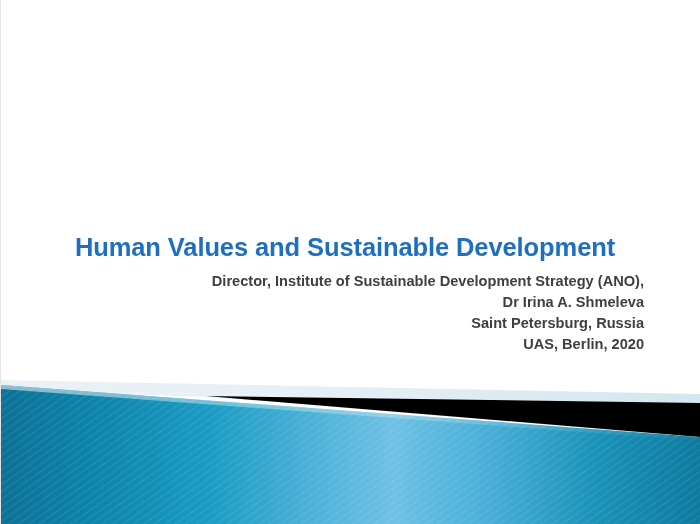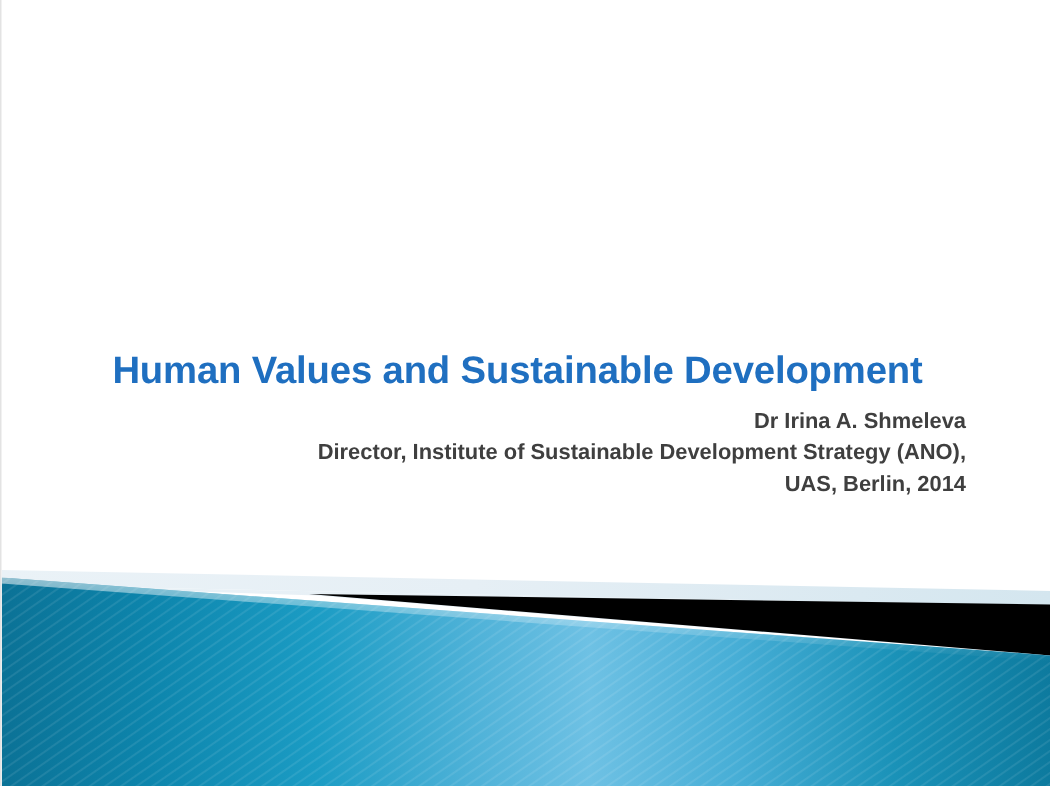--- a/index.html
+++ b/index.html
@@ -68,23 +68,24 @@
 </head>
 <body>
 
 <div id="slide">
 
   <div id="text-block">
 
     <div id="slide-title">Human Values and Sustainable Development</div>
 
     <div id="subtitle-block">
+      <span class="subtitle-line">Director, Institute of Sustainable Development Strategy (ANO),</span>
       <span class="subtitle-line">Dr Irina A. Shmeleva</span>
-      <span class="subtitle-line">Director, Institute of Sustainable Development Strategy (ANO),</span>
-      <span class="subtitle-line">UAS, Berlin, 2014</span>
+      <span class="subtitle-line">Saint Petersburg, Russia</span>
+      <span class="subtitle-line">UAS, Berlin, 2020</span>
     </div>
 
   </div>
 
   <div id="bottom-art">
     <svg viewBox="0 0 700 150" preserveAspectRatio="none">
       <defs>
         <linearGradient id="lightBandGrad" x1="0" y1="0" x2="1" y2="0">
           <stop offset="0%" stop-color="#eaf2f7"></stop>
           <stop offset="45%" stop-color="#e6eff5"></stop>

